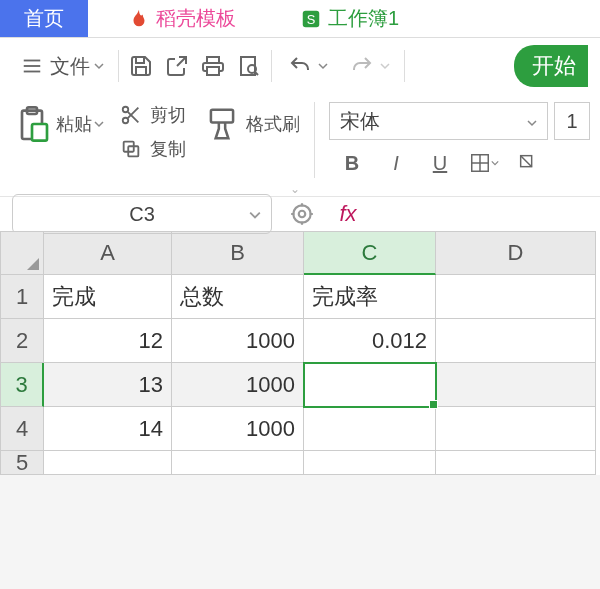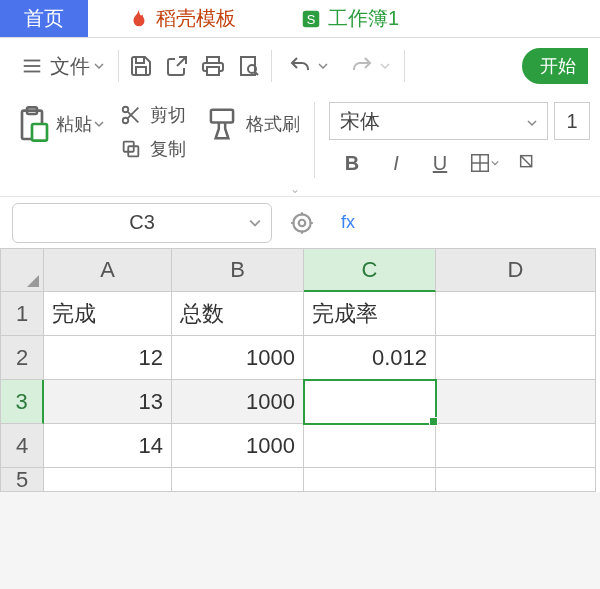--- a/index.html
+++ b/index.html
@@ -1,57 +1,57 @@
 <!DOCTYPE html>
 <html><head>
 <meta charset="utf-8">
 <style>
   * { box-sizing: border-box; margin: 0; padding: 0; font-family: "Microsoft YaHei", sans-serif; }
   body { width: 600px; height: 589px; overflow: hidden; background: #f5f5f5; }
   
   
   .tabs { display: flex; height: 38px; background: #fff; border-bottom: 1px solid #ddd; }
-  .tab { display: flex; align-items: center; padding: 0 24px; font-size: 20px; color: #c2410c; cursor: pointer; gap: 6px; }
+  .tab { display: flex; align-items: center; padding: 0 24px; font-size: 20px; color: #ec4899; cursor: pointer; gap: 6px; }
   .tab.active { background: #4b73ec; color: #fff; }
   .tab-icon { width: 22px; height: 22px; display: inline-flex; align-items: center; justify-content: center; }
   .tab-dao { padding-left: 40px; padding-right: 40px; }
   
   
   .toolbar { display: flex; align-items: center; height: 56px; background: #fff; padding: 0 12px; gap: 8px; }
   .tb-group { display: flex; align-items: center; gap: 4px; padding: 0 6px; }
   .tb-sep { width: 1px; height: 32px; background: #ddd; }
   .tb-icon { width: 28px; height: 28px; display: inline-flex; align-items: center; justify-content: center; color: #666; }
   .tb-text { font-size: 20px; color: #555; }
   .tb-drop { width: 10px; display: inline-flex; align-items: center; justify-content: center; }
-  .start-btn { background: #2d9e3f; color: #fff; padding: 6px 12px 6px 18px; border-radius: 20px 0 0 20px; font-size: 18px; margin-left: auto; }
+  .start-btn { background: #2d9e3f; color: #fff; padding: 6px 12px 6px 18px; border-radius: 20px 0 0 20px; font-size: 22px; margin-left: auto; }
   
   
   .ribbon { display: flex; background: #fff; padding: 8px 10px 4px 10px; gap: 14px; align-items: flex-start; }
   .ribbon-col { display: flex; flex-direction: row; align-items: center; gap: 2px; }
   .ribbon-big-icon { width: 44px; height: 44px; display: flex; align-items: center; justify-content: center; }
   .ribbon-label { font-size: 18px; color: #555; display: flex; align-items: center; gap: 2px; }
   .ribbon-rows { display: flex; flex-direction: column; gap: 8px; }
   .ribbon-row { display: flex; align-items: center; gap: 6px; font-size: 18px; color: #555; }
   .ribbon-sm-icon { width: 26px; height: 26px; display: inline-flex; align-items: center; justify-content: center; }
   .vsep { width: 1px; background: #ddd; align-self: stretch; }
   .font-sel { flex: 1; display: flex; flex-direction: column; gap: 8px; }
   .font-row { display: flex; align-items: flex-end; gap: 6px; }
   .font-name { border: 1px solid #ccc; background: #fff; height: 38px; display: flex; align-items: center; padding: 0 10px; font-size: 20px; color: #444; flex: 1; }
   .font-name .dd { margin-left: auto; color: #888; }
   .font-size { border: 1px solid #ccc; background: #fff; height: 38px; width: 36px; display: flex; align-items: center; justify-content: center; font-size: 20px; color: #444; }
   .fmt-row { display: flex; align-items: center; gap: 10px; padding-left: 6px;}
   .fmt-btn { width: 34px; height: 30px; display: inline-flex; align-items: center; justify-content: center; color: #666; font-size: 20px; }
   .ribbon-notch { background:#fff; height: 14px; display:flex; justify-content:flex-end; padding-right: 300px; color:#bbb; font-size:12px;}
   
   
-  .namebar { display: flex; align-items: center; height: 52px; background: #fff; padding: 8px 12px; gap: 14px; border-top: 1px solid #e5e5e5;}
+  .namebar { display: flex; align-items: center; height: 35px; background: #fff; padding: 8px 12px; gap: 14px; border-top: 1px solid #e5e5e5;}
   .namebox { border: 1px solid #ccc; border-radius: 6px; height: 40px; width: 260px; display: flex; align-items: center; justify-content: center; position: relative; font-size: 20px; color: #444; }
   .namebox .dd { position: absolute; right: 10px; color: #999; }
   .tool-icn { width: 32px; height: 32px; display:inline-flex; align-items:center; justify-content:center; color:#888;}
-  .fx { font-size: 18px; color: #3b82f6; }
+  .fx { font-style: italic; font-size: 22px; color: #be185d; }
   
   
   .grid { background:#fff; }
   .col-hdrs { display:flex; height: 44px; }
   .corner { width: 44px; border: 1px solid #ccc; background: #e9e9e9; position:relative;}
   .corner::after { content:""; position:absolute; right:4px; bottom:4px; width:0; height:0; border-style:solid; border-width:0 0 12px 12px; border-color: transparent transparent #999 transparent;}
   .col-h { border: 1px solid #ccc; border-left:none; background: #e9e9e9; display:flex; align-items:center; justify-content:center; font-size: 22px; color:#555; }
   .col-h.sel { background: #d8efdc; color:#2d7a3d; border-bottom: 2px solid #2d9e3f;}
   .colA { width: 128px; } .colB { width: 132px; } .colC { width: 132px; } .colD { width: 160px; }
   .row { display:flex; height: 44px; }

